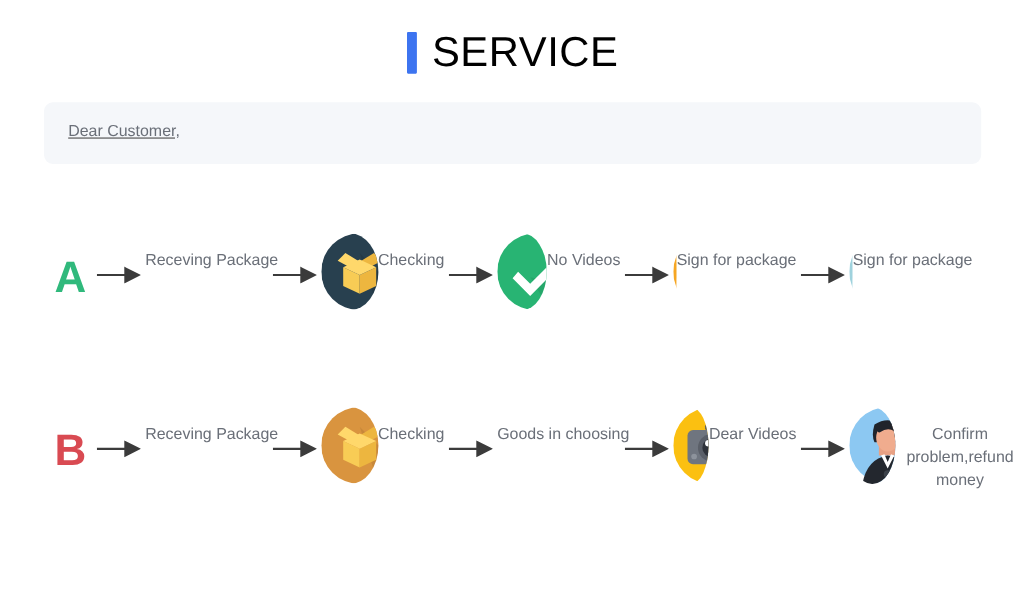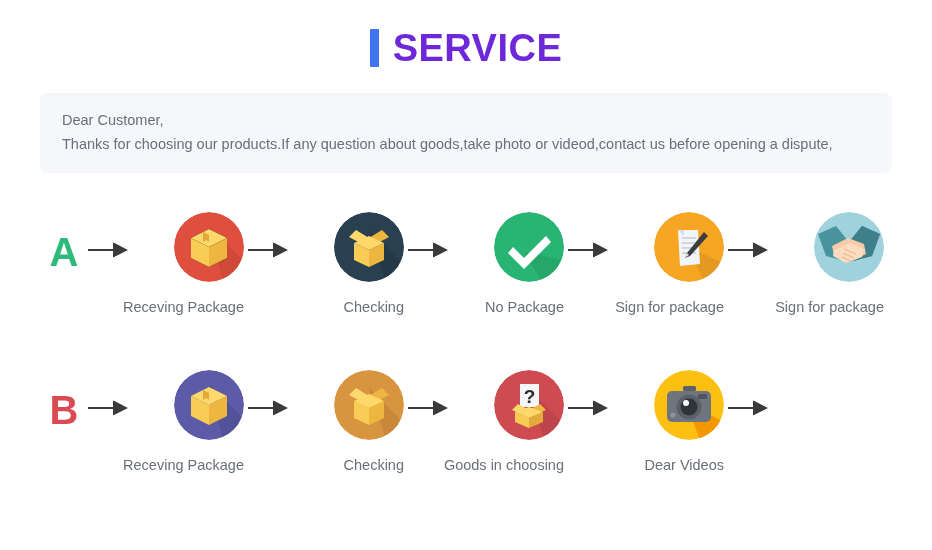--- a/index.html
+++ b/index.html
@@ -25,36 +25,37 @@
   }
   .title-bar {
     width: 9px;
     height: 38px;
     background: #3d74f0;
     margin-right: 14px;
     border-radius: 1px;
   }
   .title-text {
     font-size: 38px;
-    font-weight: bold;
+    font-weight: normal;
     letter-spacing: 0.5px;
-    color: #6d28d9;
+    color: #000000;
     line-height: 1;
   }
 
   
   .notice {
     position: absolute;
     left: 40px;
     top: 93px;
     width: 852px;
     box-sizing: border-box;
     background: #f5f7fa;
     border-radius: 8px;
     padding: 15px 22px 17px 22px;
+    text-decoration: underline;
   }
   .notice p {
     margin: 0;
     font-size: 14.5px;
     line-height: 24px;
     color: #6a6f78;
   }
 
   
   .flow {
@@ -88,22 +89,21 @@
     display: flex;
     align-items: center;
     justify-content: center;
   }
   .arrow svg { display: block; }
 
   .step {
     flex: 0 0 auto;
     width: 112px;
     display: flex;
-    flex-direction: column;
-    align-items: flex-end;
+    align-items: flex-start;
   }
   .step-wide { width: 160px; }
 
   .circle {
     width: 70px;
     height: 70px;
     border-radius: 50%;
     position: relative;
     overflow: hidden;
   }
@@ -122,21 +122,20 @@
 </head>
 <body>
 
 <div class="title-row">
   <div class="title-bar"></div>
   <div class="title-text">SERVICE</div>
 </div>
 
 <div class="notice">
   <p>Dear Customer,</p>
-  <p>Thanks for choosing our products.If any question about goods,take photo or videod,contact us before opening a dispute,</p>
 </div>
 
 <div class="flow flow-a">
 
   <div class="badge badge-a">A</div>
 
   <div class="arrow">
     <svg width="40" height="16" viewBox="0 0 40 16">
         <path d="M0 8 H28 M26 2 L38 8 L26 14 Z" stroke="#3b3b3b" stroke-width="2" fill="#3b3b3b"></path>
       </svg>
@@ -185,21 +184,21 @@
   </div>
 
   <div class="step">
     <div class="circle">
       <svg width="70" height="70" viewBox="0 0 70 70">
         <circle cx="35" cy="35" r="35" fill="#28b473"></circle>
         <path d="M30 40 L70 48 L70 70 L48 70 Z" fill="#000" opacity="0.07"></path>
         <path d="M19 35 L30 46 L52 24 L57 30 L30 57 L14 41 Z" fill="#ffffff"></path>
       </svg>
     </div>
-    <div class="step-label">No Package</div>
+    <div class="step-label">No Videos</div>
   </div>
 
   <div class="arrow">
     <svg width="40" height="16" viewBox="0 0 40 16">
         <path d="M0 8 H28 M26 2 L38 8 L26 14 Z" stroke="#3b3b3b" stroke-width="2" fill="#3b3b3b"></path>
       </svg>
   </div>
 
   <div class="step">
     <div class="circle">
@@ -337,14 +336,30 @@
     </div>
     <div class="step-label">Dear Videos</div>
   </div>
 
   <div class="arrow">
     <svg width="40" height="16" viewBox="0 0 40 16">
         <path d="M0 8 H28 M26 2 L38 8 L26 14 Z" stroke="#3b3b3b" stroke-width="2" fill="#3b3b3b"></path>
       </svg>
   </div>
 
+  <div class="step step-wide">
+    <div class="circle">
+      <svg width="70" height="70" viewBox="0 0 70 70">
+        <circle cx="35" cy="35" r="35" fill="#8cc8f2"></circle>
+        <path d="M35 26 L70 52 L70 70 L46 70 Z" fill="#6fb7e8" opacity="0.75"></path>
+        <path d="M23 16 Q35 8 47 16 Q50 26 47 32 L23 32 Q20 26 23 16 Z" fill="#20242b"></path>
+        <path d="M27 28 h16 v16 h-16 Z" fill="#e8a184"></path>
+        <ellipse cx="35" cy="28" rx="10.5" ry="12.5" fill="#f0ac8e"></ellipse>
+        <path d="M24 17 Q35 11 46 17 Q46 24 41 22 Q35 18 28 23 Q25 24 24 17 Z" fill="#20242b"></path>
+        <path d="M35 44 Q16 47 12 70 L58 70 Q54 47 35 44 Z" fill="#23272e"></path>
+        <path d="M29 44 L35 56 L41 44 L38 43 L35 50 L32 43 Z" fill="#ffffff"></path>
+        <circle cx="35" cy="61" r="3.6" fill="#3c424a"></circle>
+      </svg>
+    </div>
+    <div class="step-label">Confirm problem,refund money</div>
+  </div>
 
 </div>
 
 </body></html>

